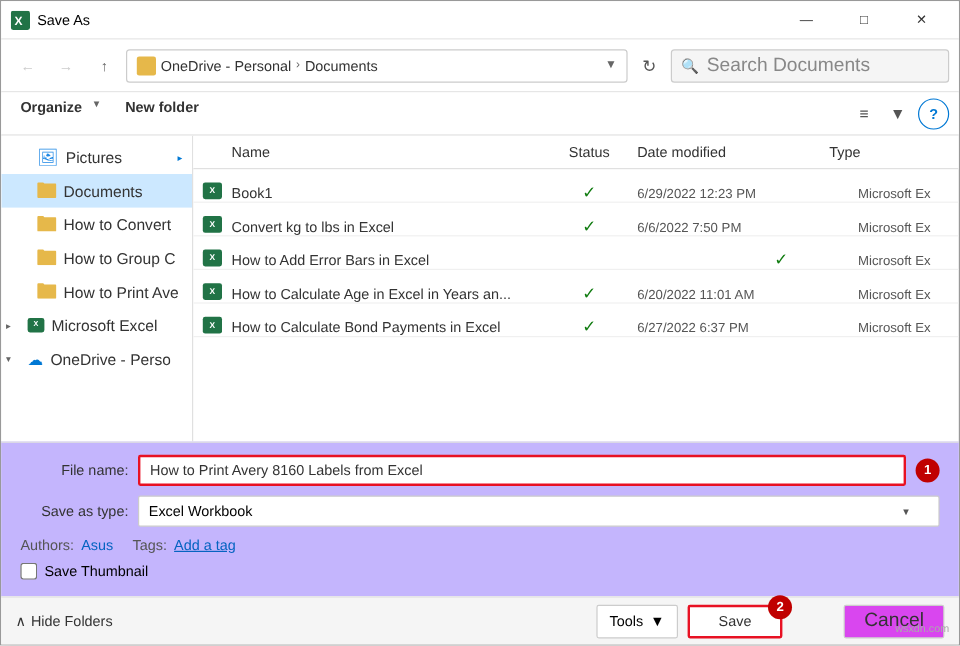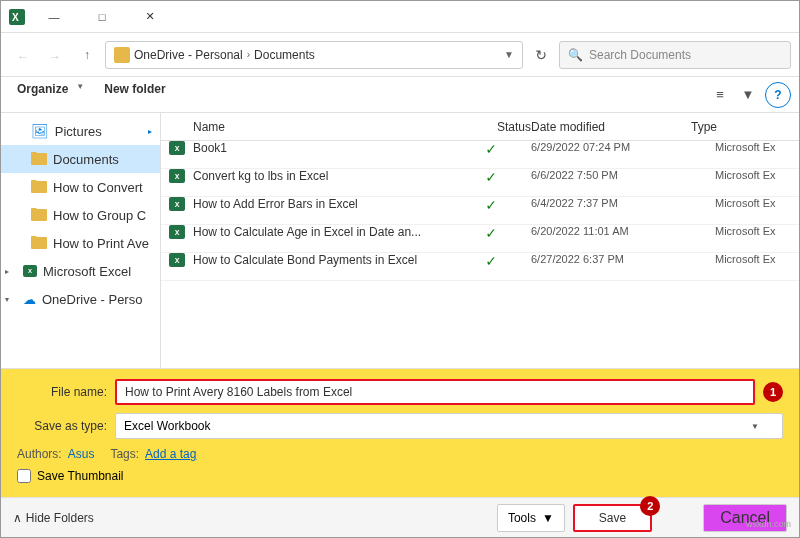--- a/index.html
+++ b/index.html
@@ -229,30 +229,30 @@
       align-items: center;
       height: 28px;
       background: #fff;
       border-bottom: 1px solid #e0e0e0;
       padding: 0 8px;
       font-size: 12px;
       color: #333;
       flex-shrink: 0;
     }
     .col-name { flex: 1; padding-left: 24px; cursor: pointer; }
-    .col-status { width: 80px; text-align: right; }
+    .col-status { width: 80px; text-align: center; }
     .col-date { width: 160px; }
     .col-type { width: 100px; }
     .file-rows {
       overflow-y: auto;
       flex: 1;
     }
     .file-row {
       display: flex;
-      align-items: flex-start;
+      align-items: flex-end;
       height: 28px;
       padding: 0 8px;
       font-size: 12px;
       color: #333;
       cursor: pointer;
       border-bottom: 1px solid #f0f0f0;
     }
     .file-icon {
       width: 18px; height: 16px;
       flex-shrink: 0;
@@ -298,21 +298,21 @@
     }
     
     
     .file-rows::-webkit-scrollbar { width: 8px; }
     .file-rows::-webkit-scrollbar-thumb { background: #c1c1c1; border-radius: 4px; }
     .file-rows::-webkit-scrollbar-track { background: #f0f0f0; }
     
     
     .bottom-section {
       border-top: 1px solid #e0e0e0;
-      background: #fde047;
+      background: #c4b5fd;
       padding: 10px 16px;
       flex-shrink: 0;
     }
     .bottom-row {
       display: flex;
       align-items: center;
       margin-bottom: 8px;
       font-size: 12px;
     }
     .bottom-label {
@@ -499,20 +499,21 @@
 
 <div class="dialog">
 
   <div class="title-bar">
     <div class="title-bar-icon">
       <svg width="16" height="16" viewBox="0 0 16 16">
         <rect width="16" height="16" rx="2" fill="#217346"></rect>
         <text x="3" y="12" font-size="10" fill="white" font-weight="bold">X</text>
       </svg>
     </div>
+    <span class="title-bar-text">Save As</span>
     <div class="title-bar-controls">
       <button class="title-btn">—</button>
       <button class="title-btn">□</button>
       <button class="title-btn close">✕</button>
     </div>
   </div>
 
   <div class="address-bar">
     <button class="nav-btn disabled">←</button>
     <button class="nav-btn disabled">→</button>
@@ -524,21 +525,21 @@
         </svg>
       </div>
       <span style="font-size:12px; color:#333;">OneDrive - Personal</span>
       <span class="breadcrumb-chevron">›</span>
       <span style="font-size:12px; color:#333;">Documents</span>
       <span class="breadcrumb-dropdown">▼</span>
     </div>
     <button class="refresh-btn">↻</button>
     <div class="search-box">
       <span style="color:#888; font-size:12px;">🔍</span>
-      <span style="font-size:12px; color:#888;">Search Documents</span>
+      <span style="font-size:16px; color:#888;">Search Documents</span>
     </div>
   </div>
 
   <div class="toolbar">
     <button class="toolbar-btn">
       <span>Organize</span>
       <span class="toolbar-chevron">▼</span>
     </button>
     <button class="toolbar-btn">
       <span>New folder</span>
@@ -625,46 +626,45 @@
         <span class="col-type">Type</span>
       </div>
       <div class="file-rows">
 
       <div class="file-row">
       <div class="file-icon">
         <div class="excel-icon">X</div>
       </div>
       <span class="file-name">Book1</span>
       <span class="file-status">✓</span>
-      <span class="file-date">6/29/2022 07:24 PM</span>
+      <span class="file-date">6/29/2022 12:23 PM</span>
       <span class="file-type">Microsoft Ex</span>
     </div>
           <div class="file-row">
       <div class="file-icon">
         <div class="excel-icon">X</div>
       </div>
       <span class="file-name">Convert kg to lbs in Excel</span>
       <span class="file-status">✓</span>
       <span class="file-date">6/6/2022 7:50 PM</span>
       <span class="file-type">Microsoft Ex</span>
     </div>
           <div class="file-row">
       <div class="file-icon">
         <div class="excel-icon">X</div>
       </div>
       <span class="file-name">How to Add Error Bars in Excel</span>
       <span class="file-status">✓</span>
-      <span class="file-date">6/4/2022 7:37 PM</span>
       <span class="file-type">Microsoft Ex</span>
     </div>
           <div class="file-row">
       <div class="file-icon">
         <div class="excel-icon">X</div>
       </div>
-      <span class="file-name">How to Calculate Age in Excel in Date an...</span>
+      <span class="file-name">How to Calculate Age in Excel in Years an...</span>
       <span class="file-status">✓</span>
       <span class="file-date">6/20/2022 11:01 AM</span>
       <span class="file-type">Microsoft Ex</span>
     </div>
           <div class="file-row">
       <div class="file-icon">
         <div class="excel-icon">X</div>
       </div>
       <span class="file-name">How to Calculate Bond Payments in Excel</span>
       <span class="file-status">✓</span>

